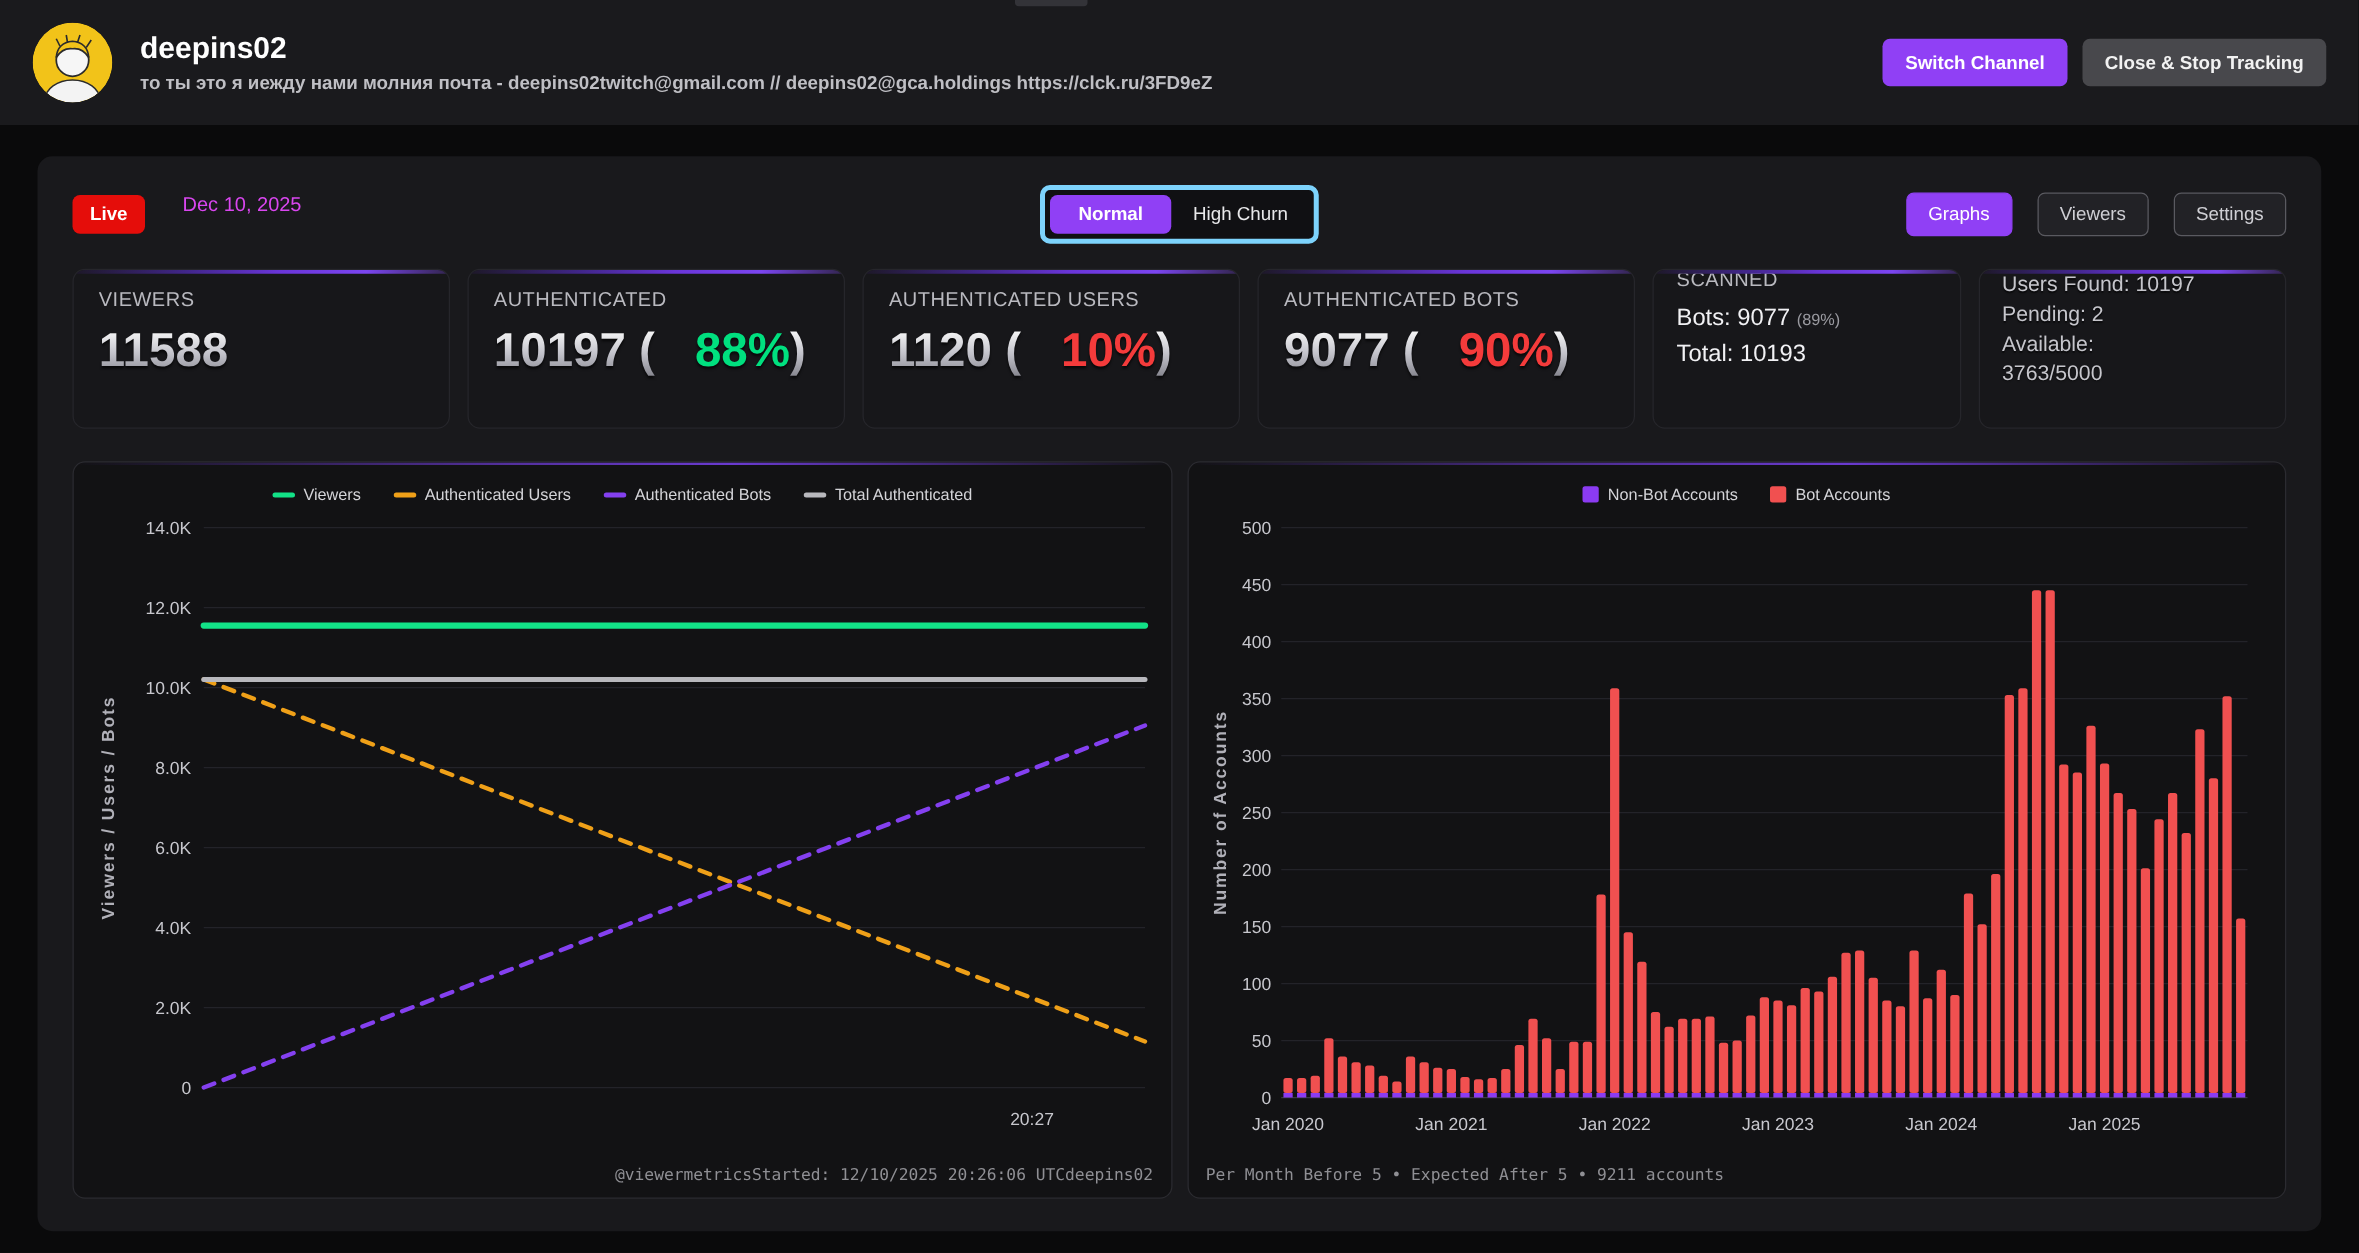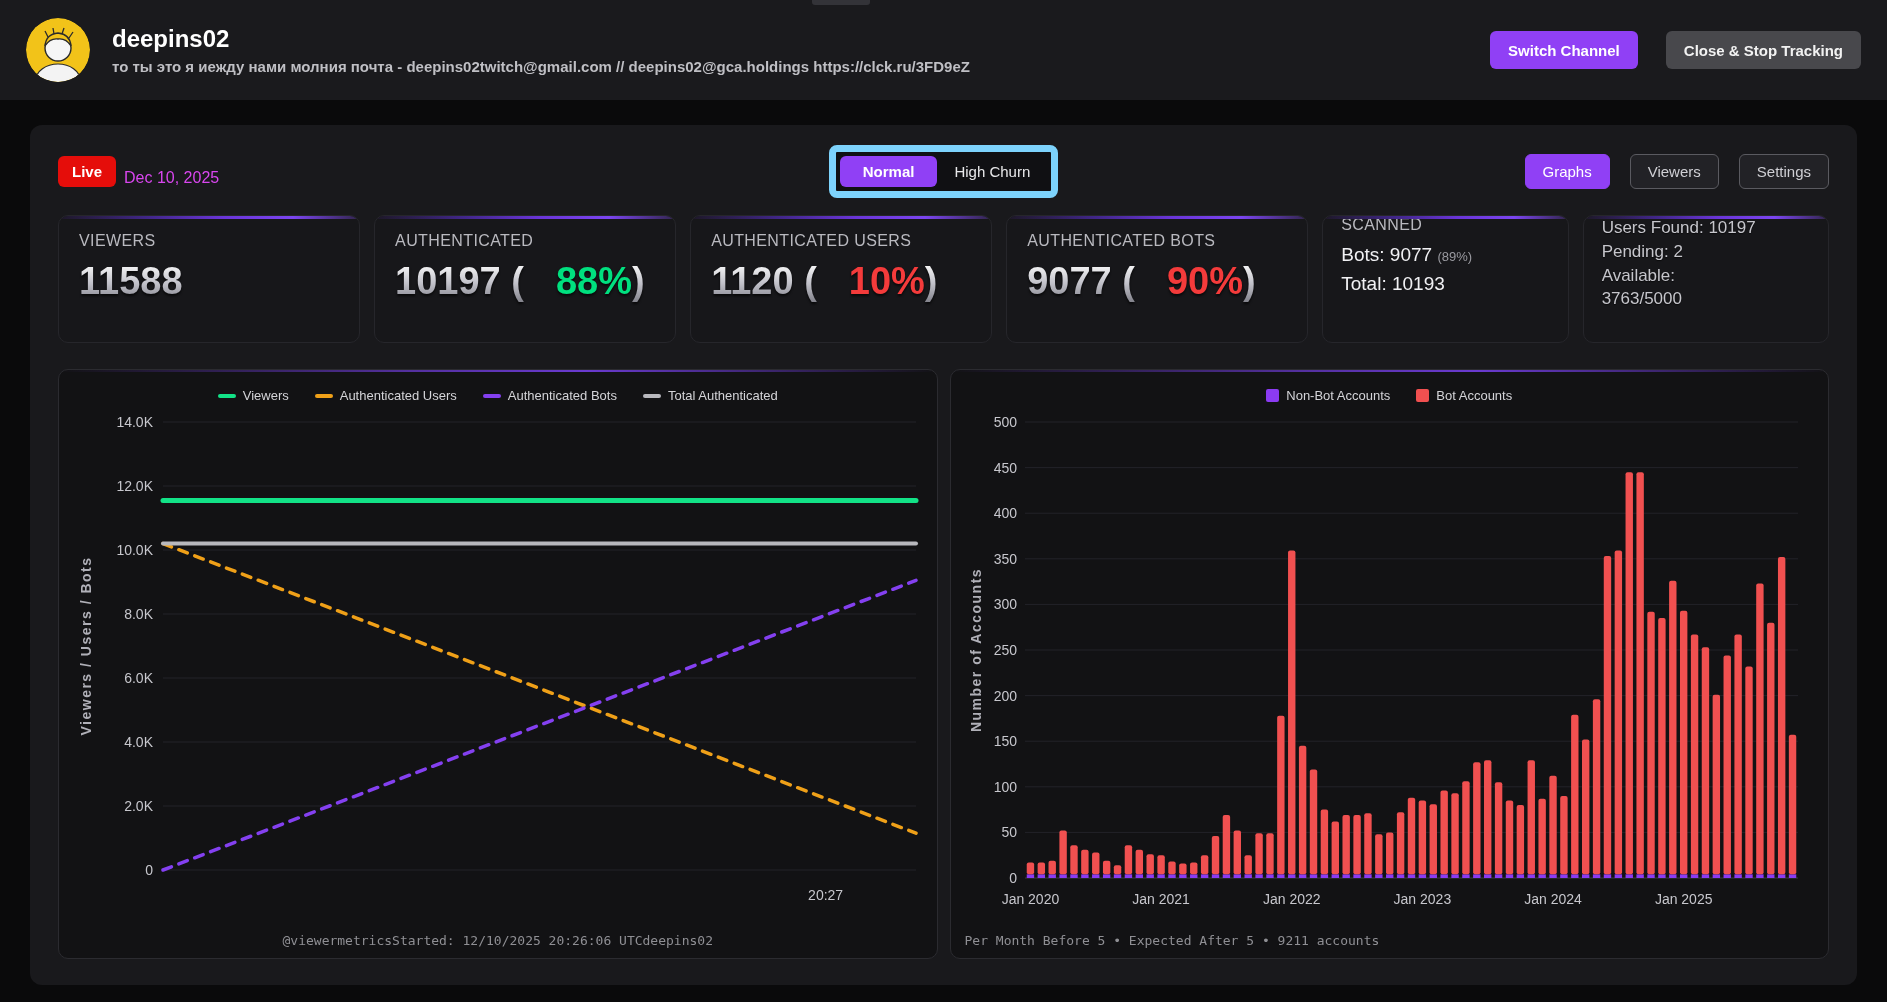--- a/index.html
+++ b/index.html
@@ -8,37 +8,37 @@
 
   
   .top-header { position:relative; height:100px; background:#1a1a1d;
                 display:flex; align-items:center; padding:0 26px; }
   .top-notch { position:absolute; top:0; left:812px; width:58px; height:5px;
                background:#333338; border-radius:0 0 3px 3px; }
   .avatar { width:64px; height:64px; border-radius:50%; overflow:hidden; flex:0 0 64px; }
   .header-text { margin-left:22px; min-width:0; }
   .channel-title { color:#ffffff; font-size:24px; font-weight:bold; margin-bottom:5px; }
   .channel-subtitle { color:#bfbfc4; font-size:15px; font-weight:600; }
-  .header-actions { margin-left:auto; display:flex; gap:28px;justify-content:center; }
+  .header-actions { margin-left:auto; display:flex; gap:12px;justify-content:center; }
   .btn { border:none; border-radius:6px; font-size:15px; font-weight:bold;
          height:38px; padding:0 18px; cursor:pointer; font-family:inherit; }
   .btn-purple { background:#9040f5; color:#ffffff; }
   .btn-gray   { background:#48484c; color:#f2f2f2; }
 
   
   .main-panel { margin:25px 30px 0; height:860px; background:#19191c;
                 border-radius:12px; padding:26px 28px; }
 
   
   .controls-row { height:40px; display:flex; align-items:center; margin-bottom:24px; }
-  .controls-left { flex:1; display:flex; align-items:flex-end; gap:8px; }
+  .controls-left { flex:1; display:flex; align-items:flex-start; gap:30px; }
   .live-badge { background:#e50d0a; color:#fff; font-weight:bold; font-size:15px;
                 padding:7px 14px; border-radius:6px; }
   .date-text { color:#d946ef; font-size:16px; }
-  .mode-toggle { background:#101013; border:7px solid #7dd3fc; border-radius:8px;
+  .mode-toggle { background:#101013; border:4px solid #7dd3fc; border-radius:8px;
                  padding:4px; display:flex; align-items:center; }
   .mode-option { border:none; background:transparent; color:#e8e8ea; font-size:15px;
                  padding:7px 17px; border-radius:6px; cursor:pointer; font-family:inherit; }
   .mode-option.active { background:#9040f5; color:#fff; font-weight:bold; padding:7px 23px; }
   .controls-right { flex:1; display:flex; justify-content:flex-end; gap:20px; }
   .view-btn { background:#222226; border:1px solid #5a5a60; color:#cfcfd4; font-size:15px;
               padding:8px 17px; border-radius:6px; cursor:pointer; font-family:inherit; }
   .view-btn.active { background:#9040f5; border-color:#9040f5; color:#fff; }
 
   
@@ -66,21 +66,21 @@
                 border-radius:10px; padding:8px 14px 6px; overflow:hidden;
                 display:flex; flex-direction:column; }
   .chart-card::before { content:""; position:absolute; top:0; left:0; right:0; height:2px;
       background:linear-gradient(90deg,rgba(60,40,110,0) 0%,#54309f 40%,#6a3ad0 60%,rgba(60,40,110,0) 100%); }
   .chart-legend { height:36px; display:flex; align-items:center; justify-content:center; gap:26px; }
   .legend-item { display:flex; align-items:center; gap:7px; color:#d4d4d8; font-size:13px; }
   .swatch-line { width:18px; height:4px; border-radius:2px; }
   .swatch-square { width:13px; height:13px; border-radius:2px; }
   .chart-footer { height:24px; display:flex; align-items:center;
                   font-family:"DejaVu Sans Mono", monospace; font-size:13px; color:#8f8f94; }
-  .chart-footer.spread { justify-content:center; }
+  .chart-footer.spread { justify-content:flex-end; }
   svg text { font-family:"Liberation Sans", sans-serif; fill:#c7c7cd; }
   svg .tick { font-size:14px; }
   svg .axis-label { font-size:14px; font-weight:bold; fill:#b0b0b8; letter-spacing:1.5px; }
 </style>
 </head>
 <body>
 
 <div class="top-header">
   <div class="top-notch"></div>
   <div class="avatar">

